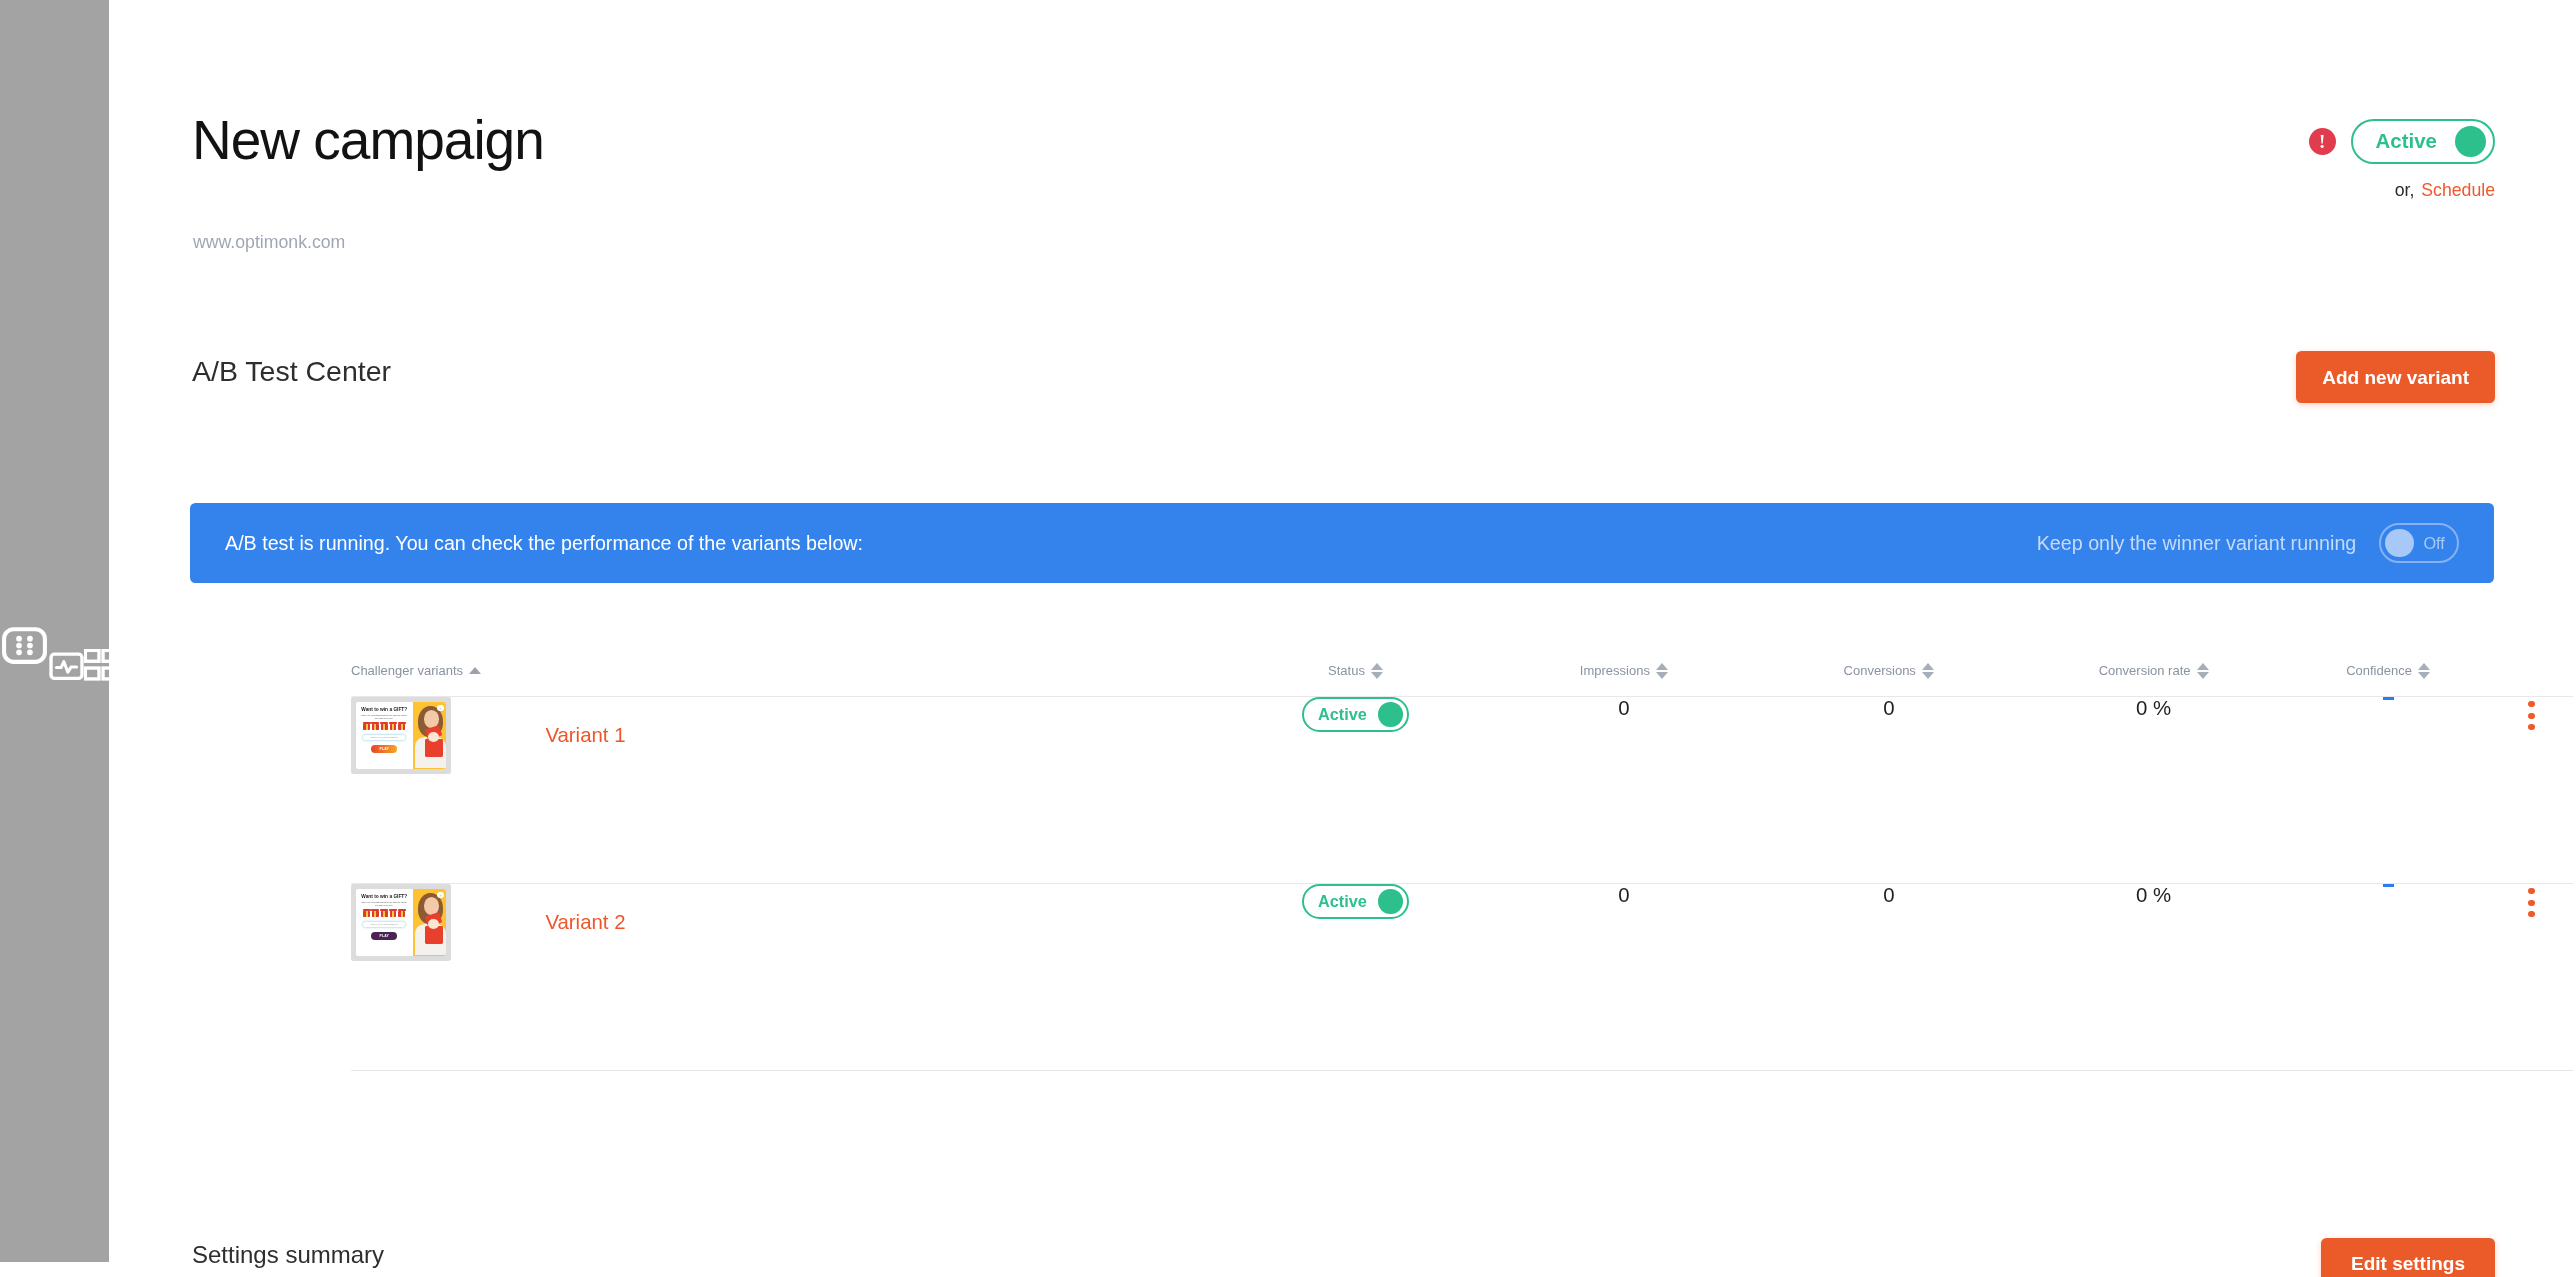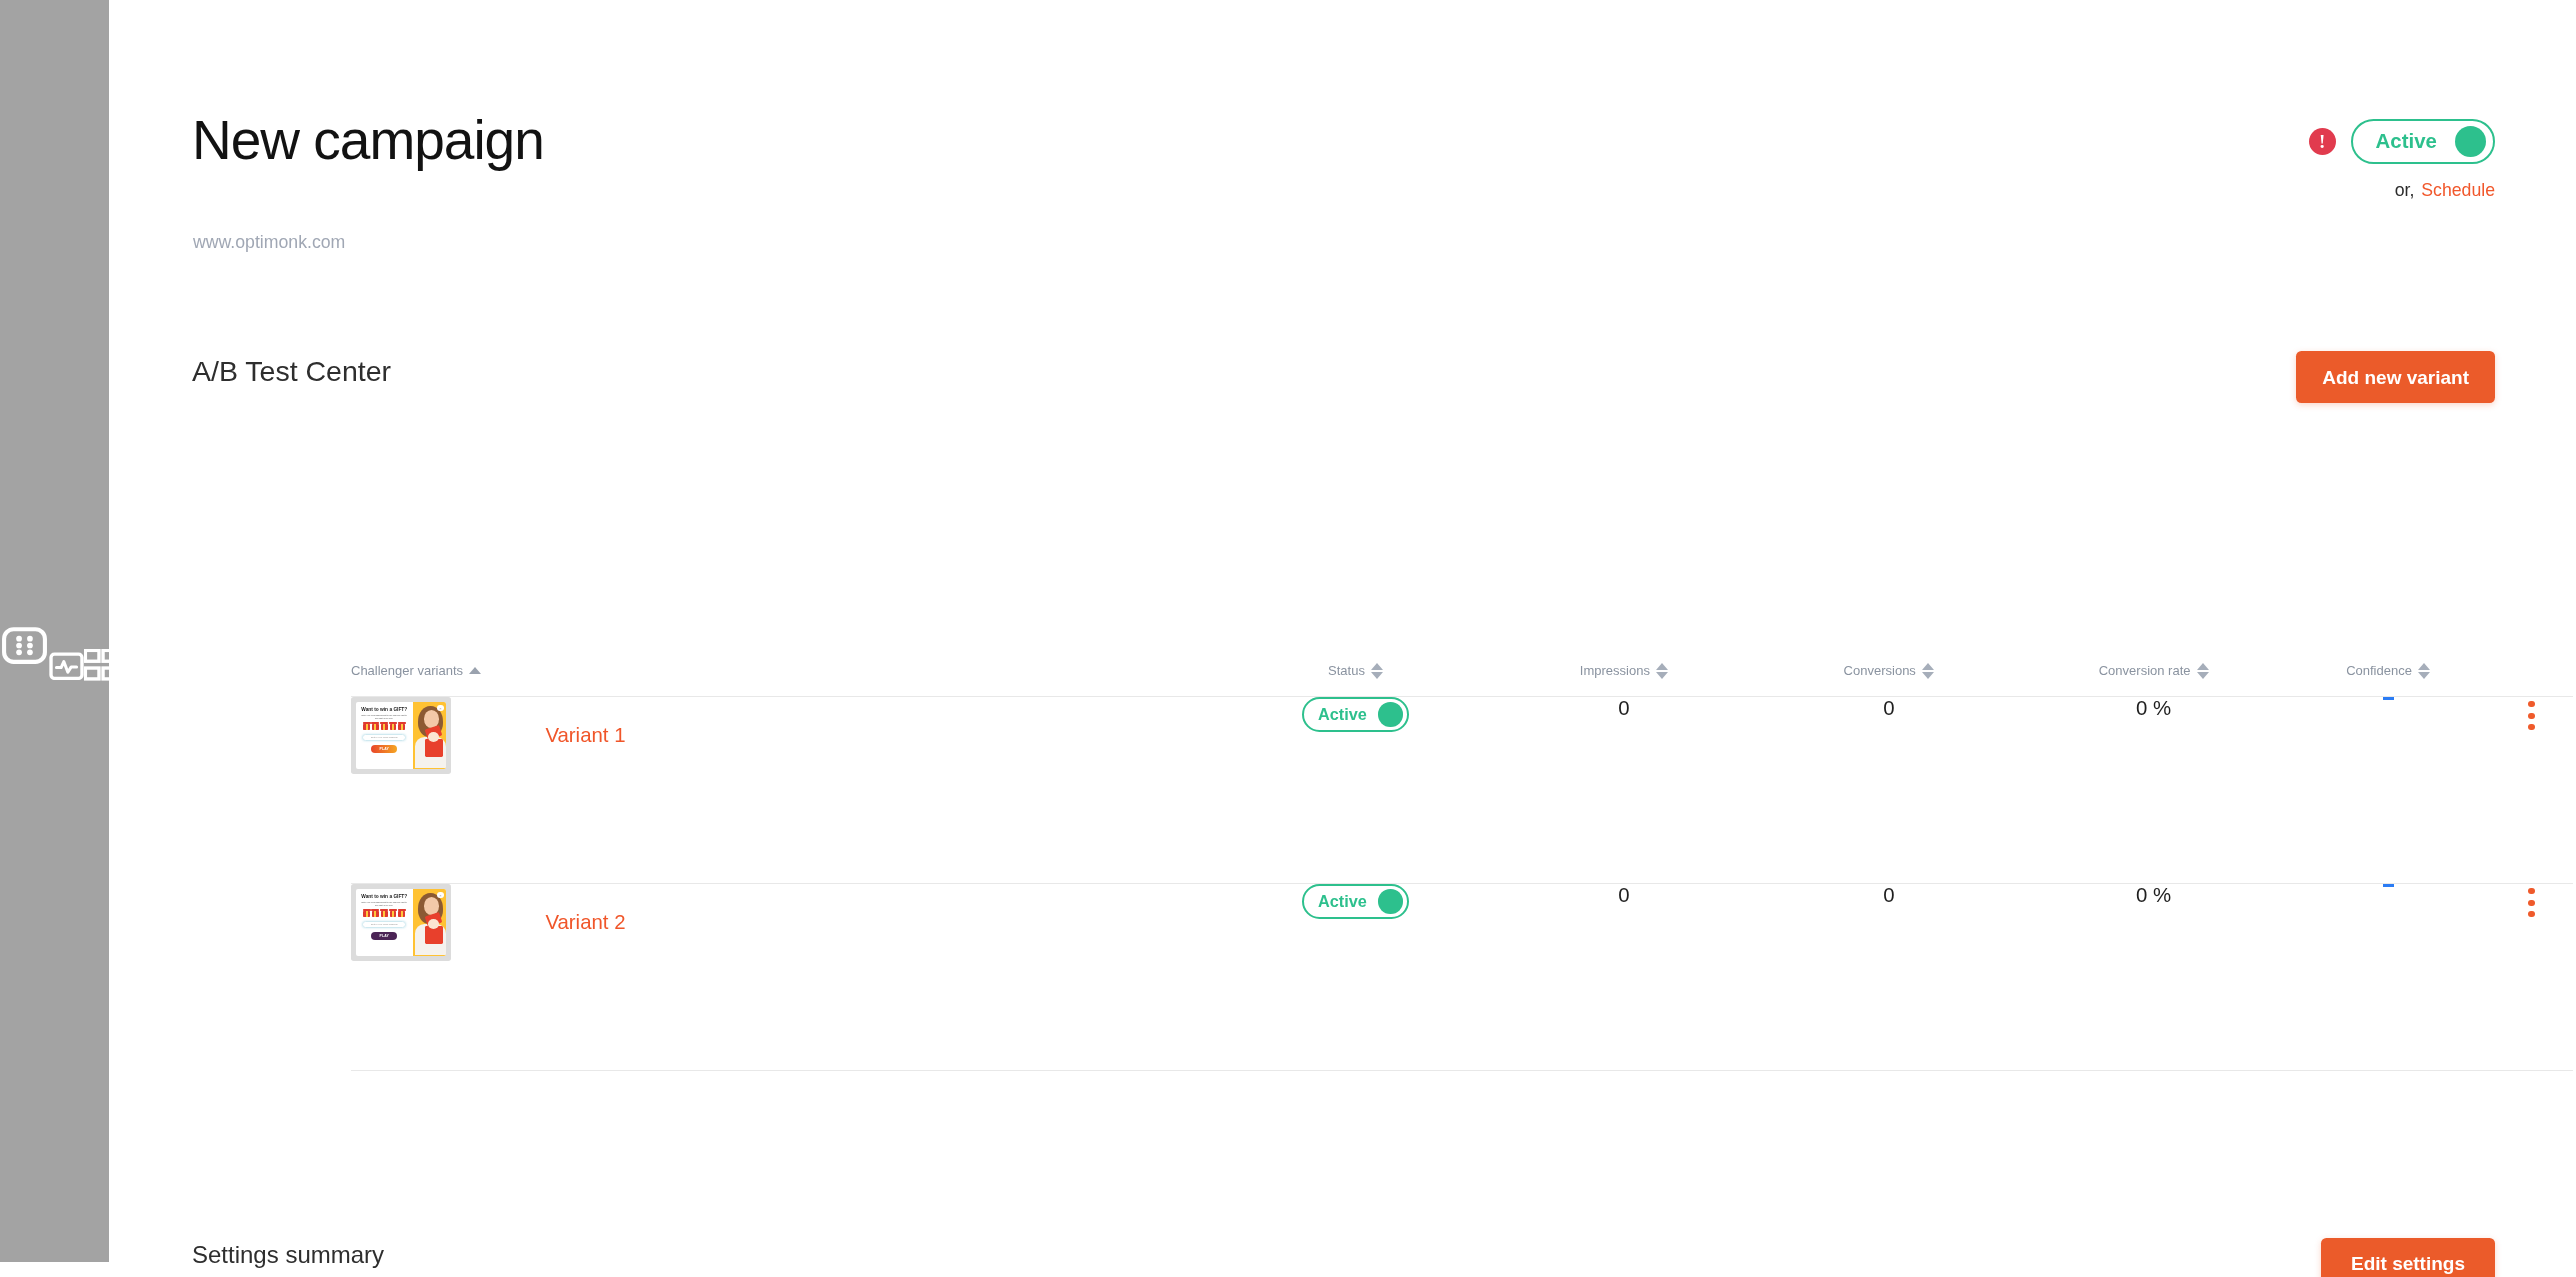--- a/index.html
+++ b/index.html
@@ -363,20 +363,30 @@
     </div>
     <div class="sched-row">
       <span>or,</span>
       <span class="link">Schedule</span>
     </div>
   </div>
 
   <div class="section-title">A/B Test Center</div>
   <button class="btn-primary">Add new variant</button>
 
+  <div class="banner">
+    <div class="banner-text">A/B test is running. You can check the performance of the variants below:</div>
+    <div class="banner-right">
+      <span class="banner-label">Keep only the winner variant running</span>
+      <div class="mini-toggle">
+        <span class="knob"></span>
+        <span class="lbl">Off</span>
+      </div>
+    </div>
+  </div>
 
   <div class="table">
 
     <div class="thead">
       <div class="th col-variant">
         <span>Challenger variants</span>
         <span class="sort-ico sort-single">
             <span class="tri-up"></span>
           </span>
       </div>

